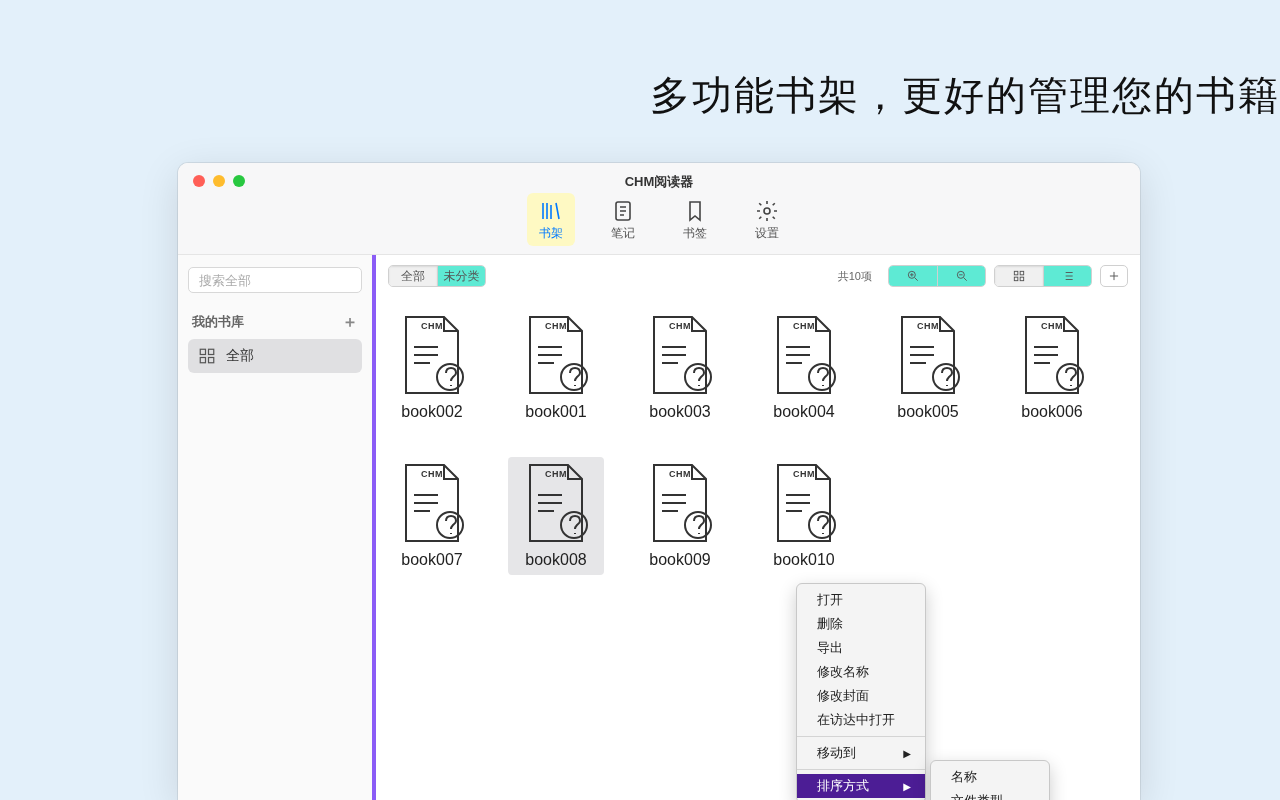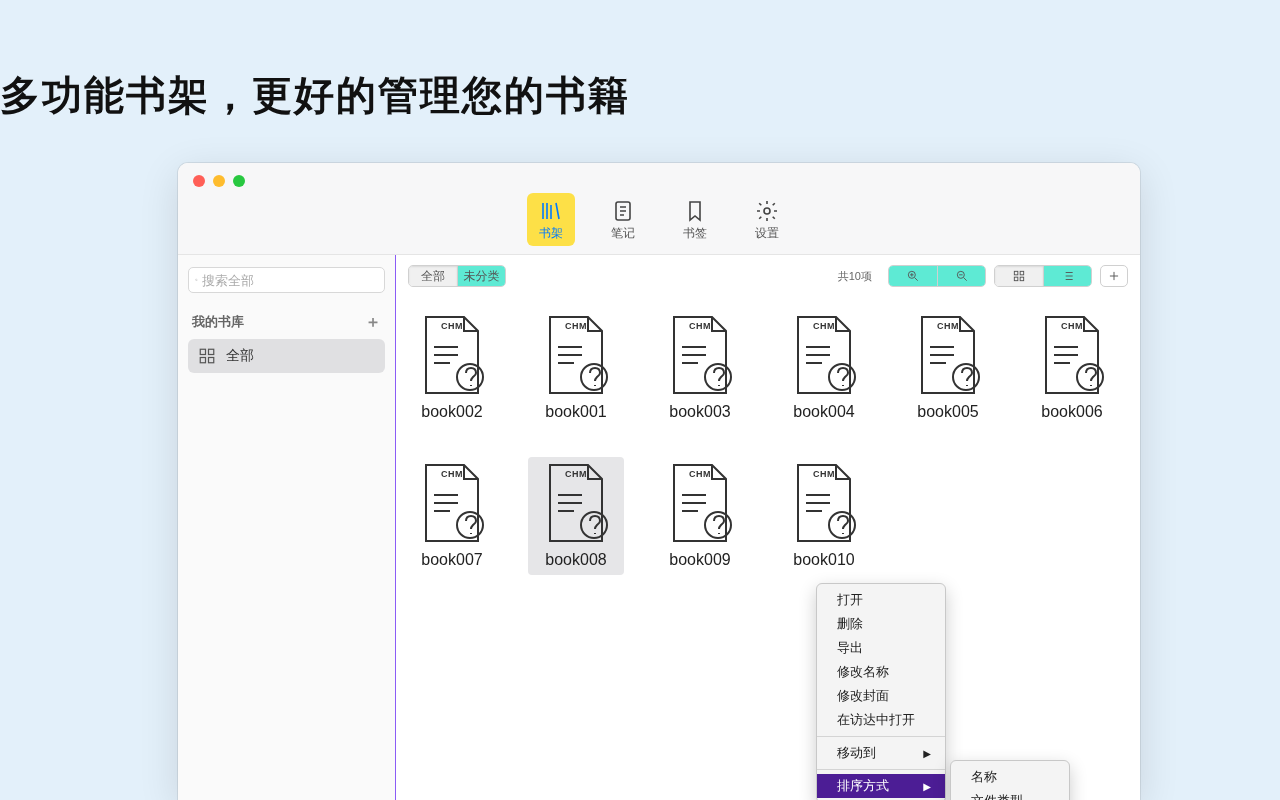--- a/index.html
+++ b/index.html
@@ -3,23 +3,23 @@
 <meta charset="utf-8">
 <style>
 * { margin: 0; padding: 0; box-sizing: border-box; font-family: -apple-system, "PingFang SC", "Helvetica Neue", sans-serif; }
 body {
   width: 1280px;
   height: 800px;
   background: #e3f0fa;
   overflow: hidden;
 }
 .headline {
-  text-align: left;
+  text-align: right;
   font-size: 40px;
-  font-weight: 700;
+  font-weight: 400;
   color: #111;
   letter-spacing: 2px;
   padding: 68px 0 0 0;
   font-family: "Songti SC", serif;
 }
 .window {
   position: absolute;
   left: 178px;
   top: 163px;
   width: 962px;
@@ -65,30 +65,30 @@
   display: flex;
   flex-direction: column;
   align-items: center;
   gap: 2px;
   padding: 6px 12px 4px;
   border-radius: 6px;
   font-size: 12px;
   color: #555;
   cursor: pointer;
 }
-.toolbar-tab.active { background: #fde047; color: #007aff; }
+.toolbar-tab.active { background: #fef9c3; color: #007aff; }
 .toolbar-tab svg { width: 24px; height: 24px; }
 .toolbar-tab.active svg { stroke: #007aff; fill: none;}
 .toolbar-tab svg { stroke: #444; fill: none; stroke-width: 1.6; }
 
 .body-row { display: flex; height: calc(100% - 92px); }
 
 .sidebar {
-  width: 218px;
-  border-right: 1px solid #8b5cf6;
+  width: 198px;
+  border-right: 4px solid #8b5cf6;
   background: #fafafa;
   padding: 12px 10px;
 }
 .search-box {
   display: flex;
   align-items: center;
   background: #fff;
   border: 1px solid #d8d8d8;
   border-radius: 5px;
   height: 26px;
@@ -213,20 +213,21 @@
 <div class="headline">多功能书架，更好的管理您的书籍</div>
 
 <div class="window">
 
   <div class="titlebar">
     <div class="traffic-lights">
       <div class="tl red"></div>
       <div class="tl yellow"></div>
       <div class="tl green"></div>
     </div>
+    <div class="window-title">CHM阅读器</div>
 
     <div class="toolbar-tabs">
       <div class="toolbar-tab active">
         <svg viewBox="0 0 24 24">
             <path d="M4 4v16M8 4v16M12 6v14M17 4l3 16"></path>
           </svg>
         <span>书架</span>
       </div>
       <div class="toolbar-tab">
         <svg viewBox="0 0 24 24">

